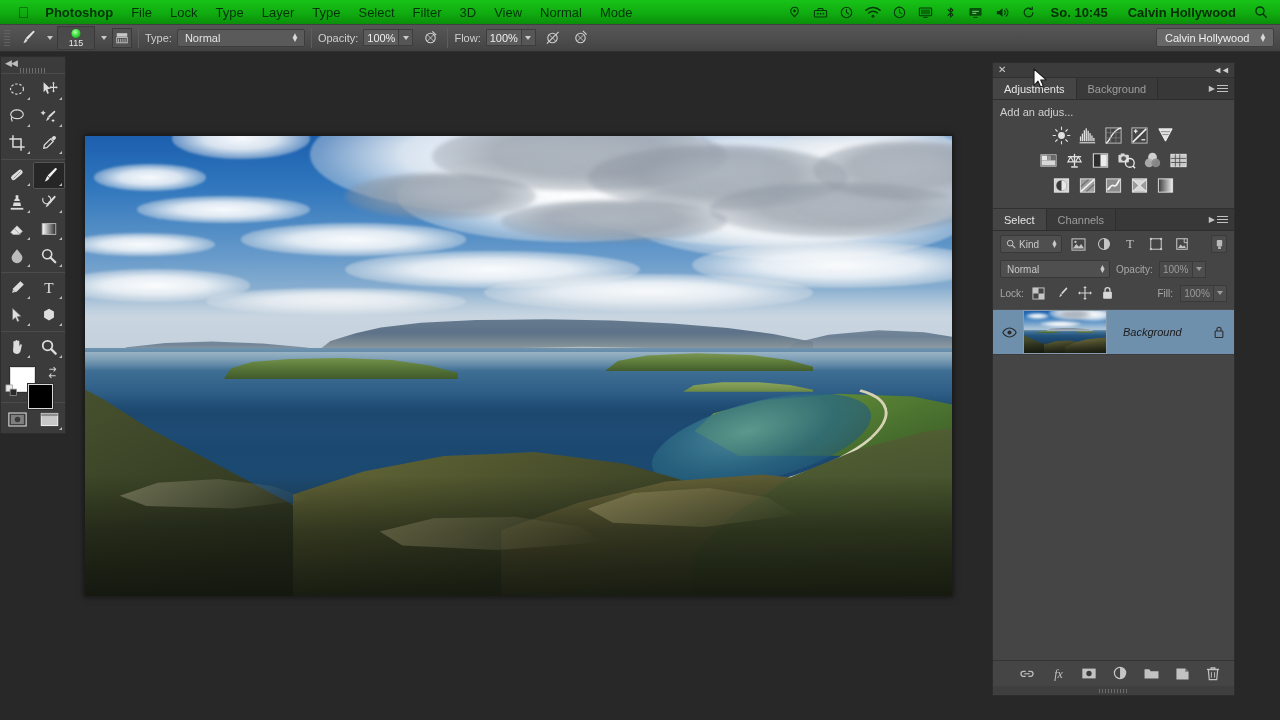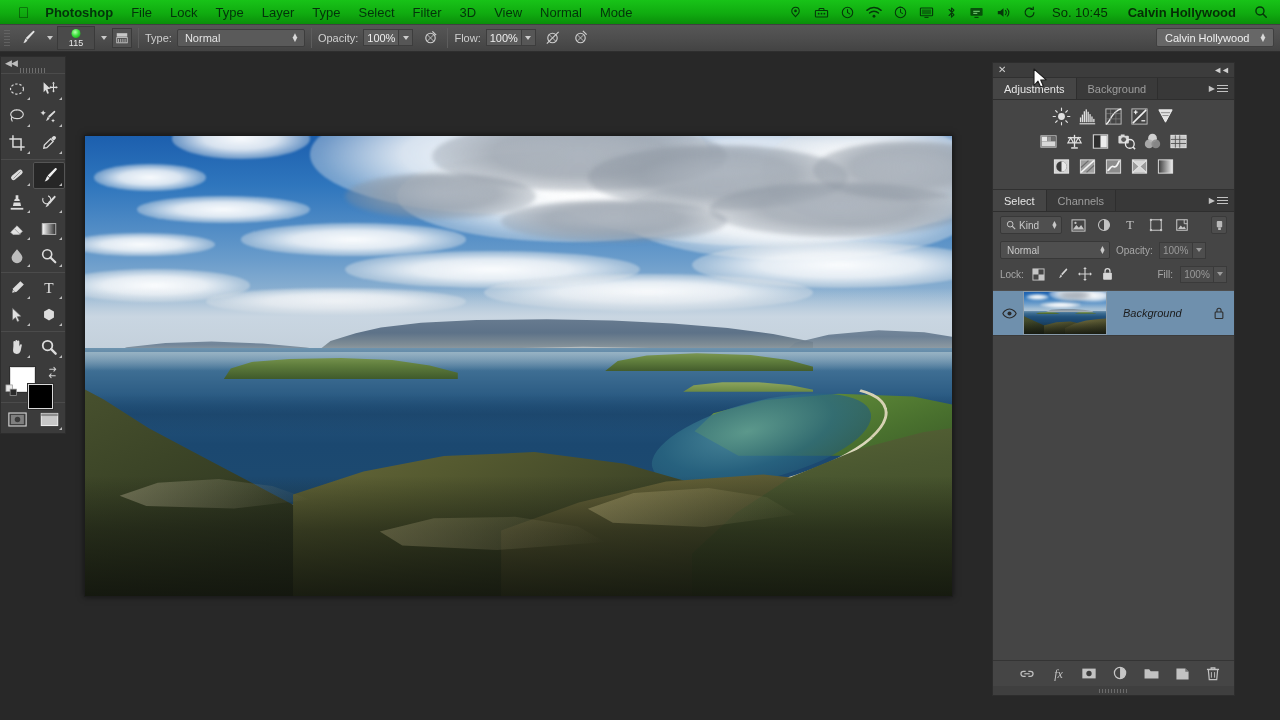--- a/index.html
+++ b/index.html
@@ -25,21 +25,21 @@
     box-shadow: 0 1px 0 rgba(0,0,0,.25);
   }
   #menubar .apple { font-size: 15px; padding: 0 12px 0 10px; color:#063b06; line-height:1;}
   #menubar .mi { padding: 0 9px; white-space: nowrap; color:#04330b; }
   #menubar .mi.app-name { font-weight: bold; padding-left: 4px; }
   #menubar .spacer { flex: 1 1 auto; }
   #menubar .sysicon {
     padding: 0 6px; font-size: 13px; color: #05350b; line-height: 1;
     display:flex; align-items:center;
   }
-  #menubar .clock { padding: 0 10px; white-space: nowrap; font-weight: 400;}
+  #menubar .clock { padding: 0 10px; white-space: nowrap; font-weight: 700;}
   #menubar .user { padding: 0 10px; white-space: nowrap; font-weight: bold;}
   #menubar svg { display:block; }
 
   
   #optionsbar {
     position: absolute; left: 0; top: 24px; width: 1280px; height: 28px;
     background: linear-gradient(180deg,#575757 0%, #4e4e4e 50%, #434343 100%);
     border-bottom: 1px solid #2e2e2e;
     display: flex; align-items: center;
     color: #d6d6d6; font-size: 11px;
@@ -829,20 +829,21 @@
           <span style="color:#c2c2c2;font-size:8px;margin-right:2px;">▶</span>
           <span class="hamburger">
               <i></i>
               <i></i>
               <i></i>
             </span>
         </div>
       </div>
 
       <div id="adjustments-body">
+        <div class="adj-title">Add an adjus...</div>
 
         <div class="adj-row">
           <div class="adj-icon">
             <svg width="19" height="19" viewBox="0 0 20 20">
                 <circle cx="10" cy="10" r="3.6" fill="#e0e0e0"></circle>
                 <g stroke="#e0e0e0" stroke-width="1.2" stroke-linecap="round">
                   <path d="M10 1.2v2.4M10 16.4v2.4M1.2 10h2.4M16.4 10h2.4M3.8 3.8l1.7 1.7M14.5 14.5l1.7 1.7M16.2 3.8l-1.7 1.7M5.5 14.5l-1.7 1.7"></path>
                 </g>
               </svg>
           </div>

